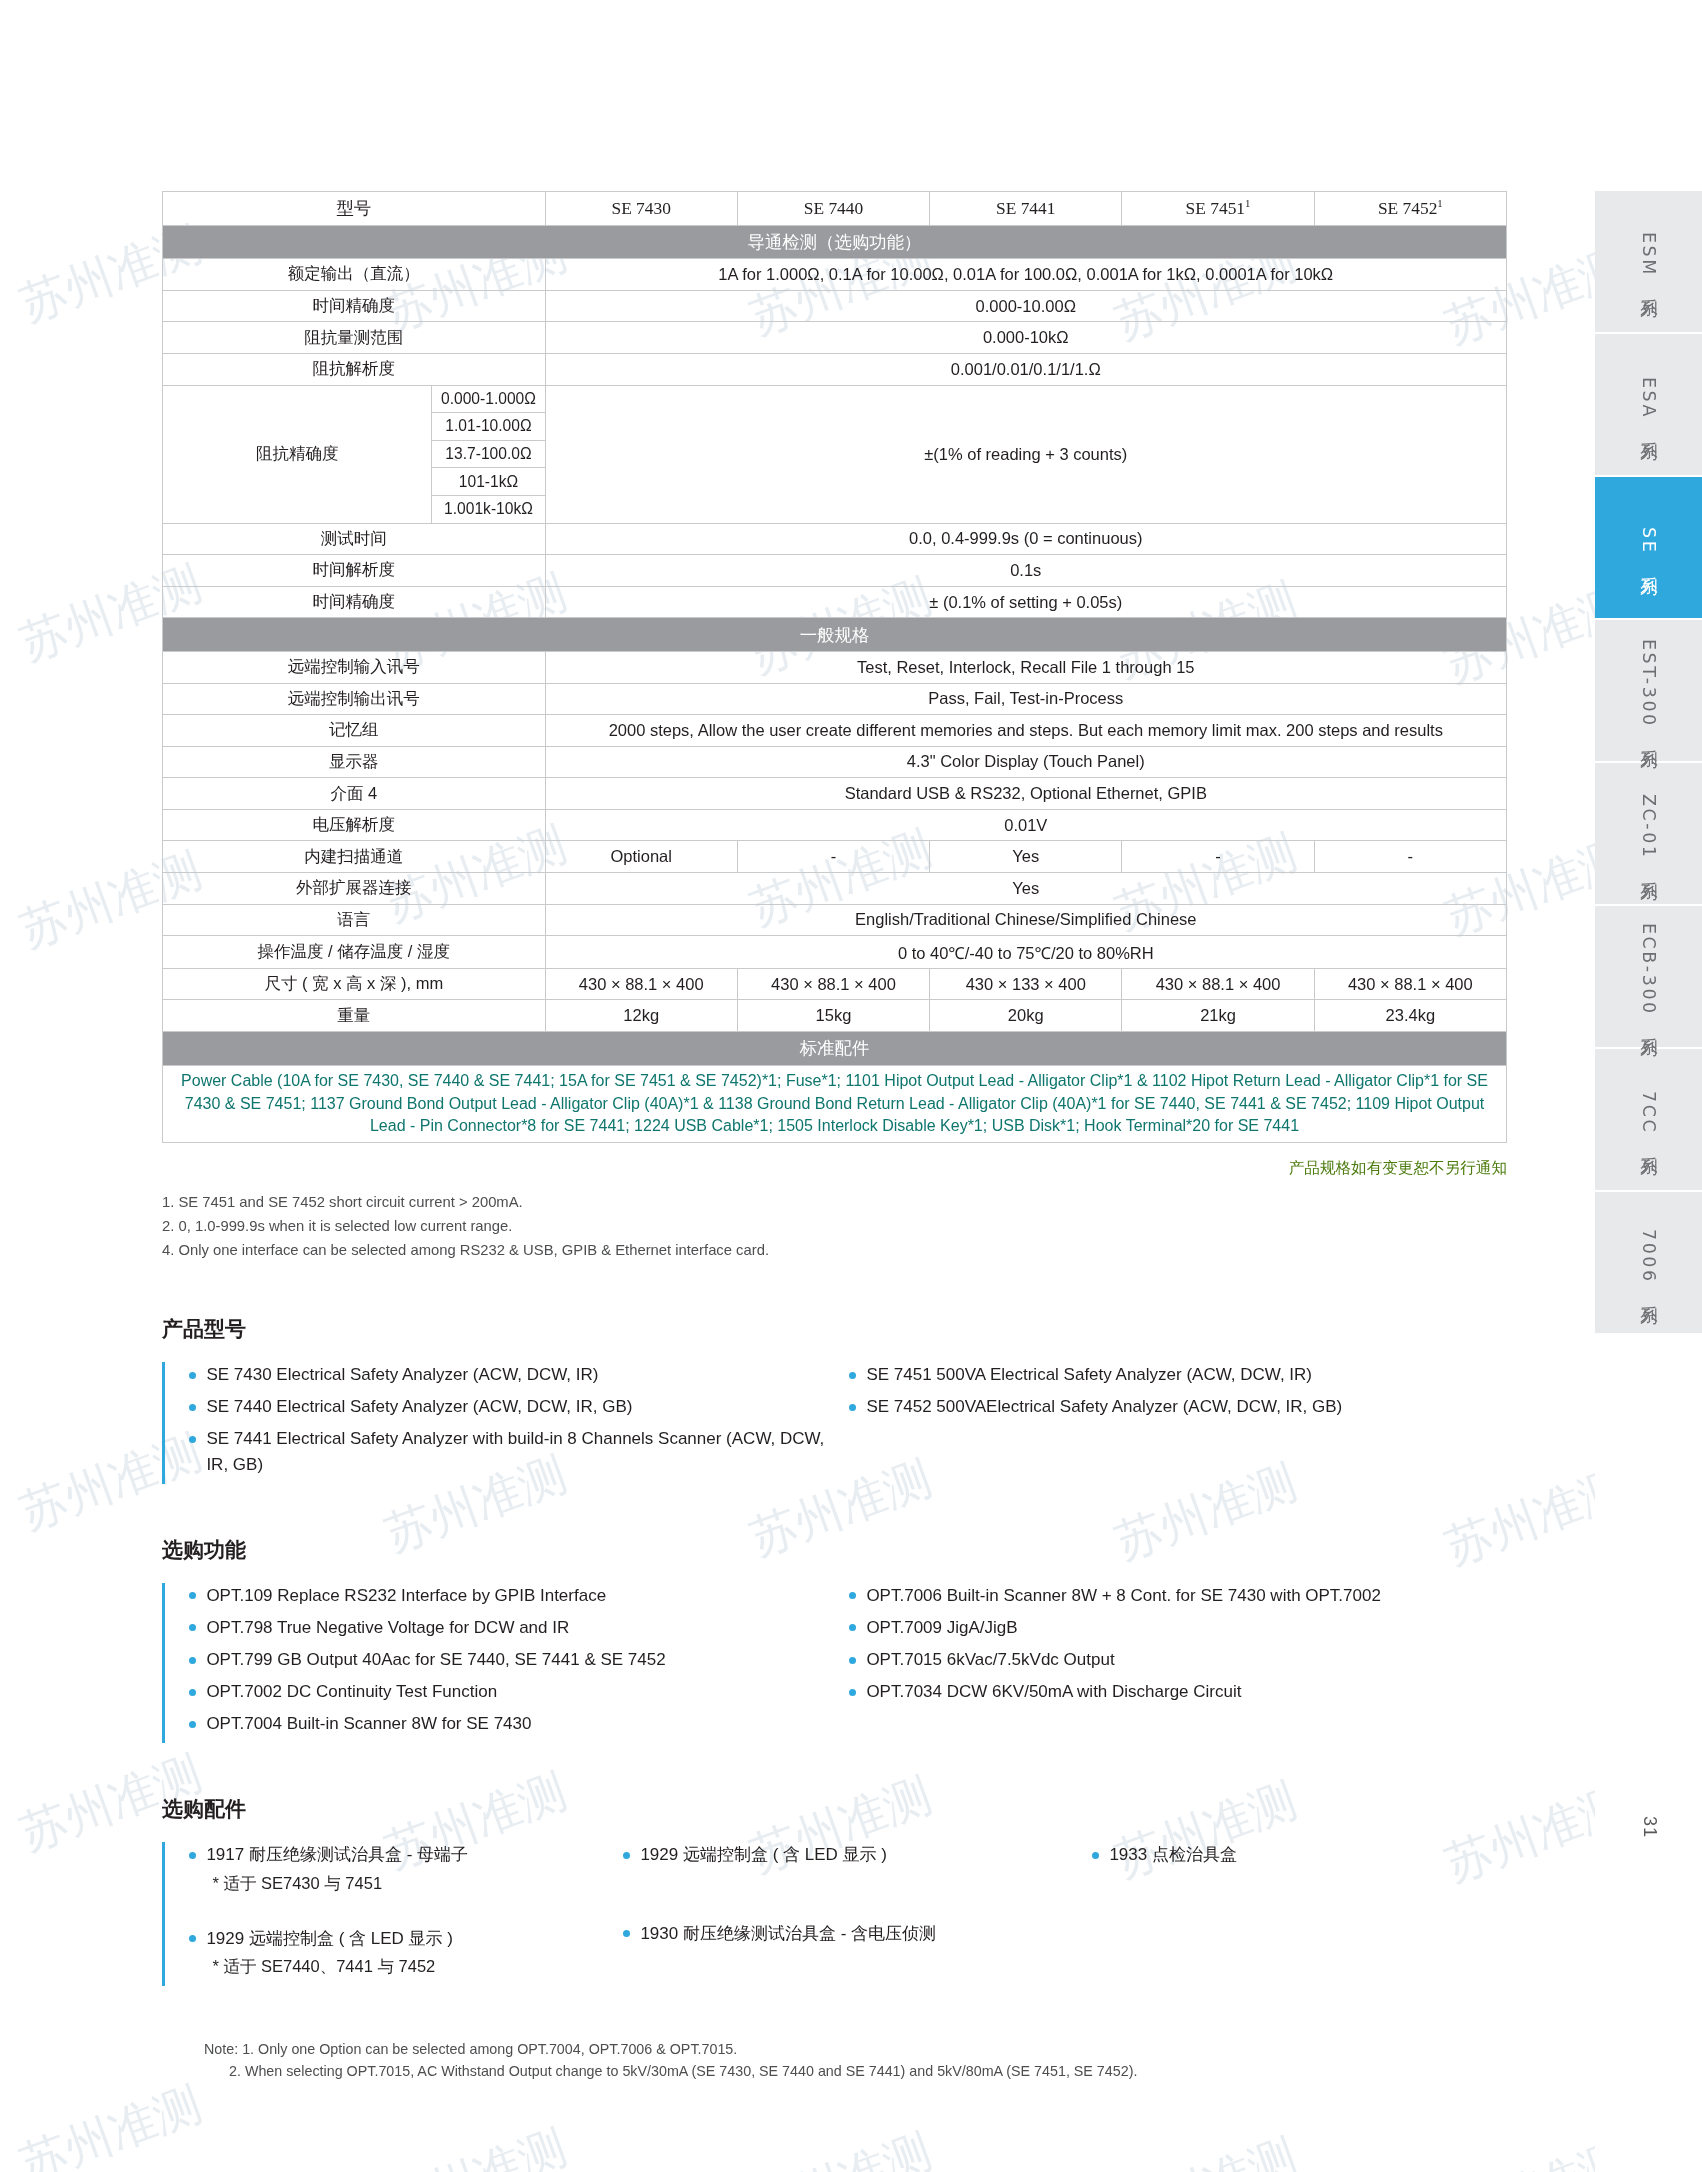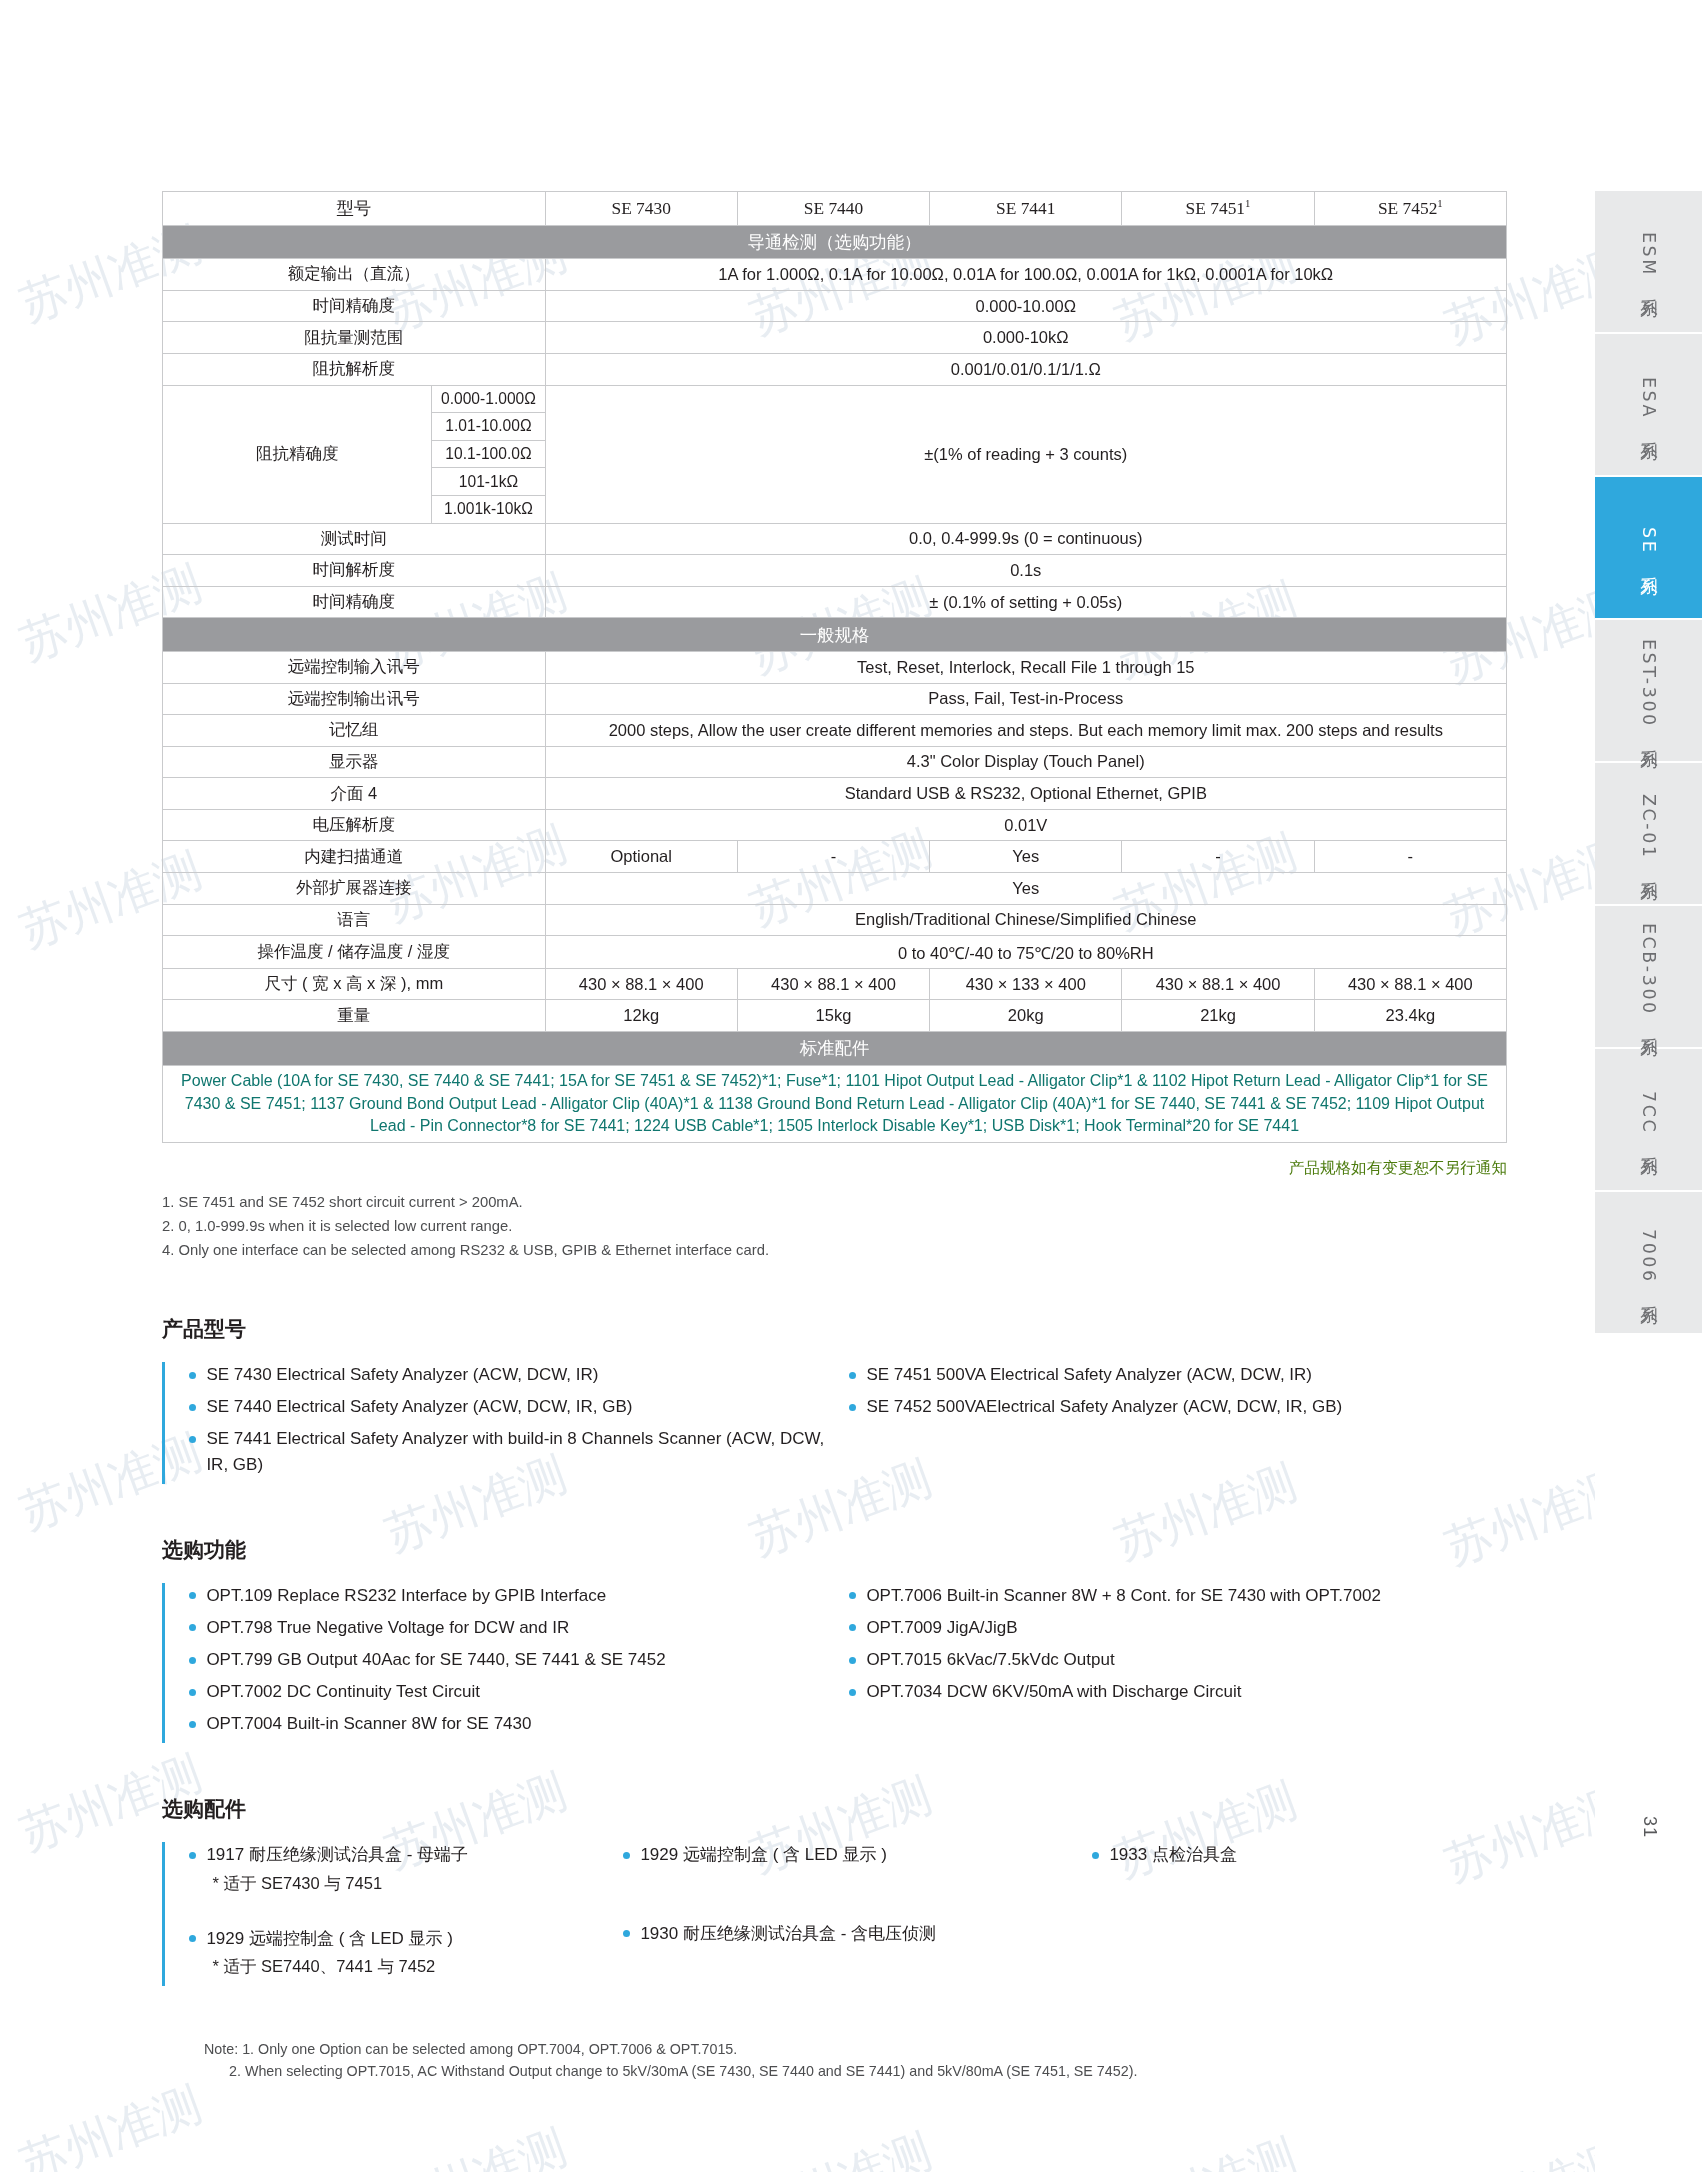--- a/index.html
+++ b/index.html
@@ -294,21 +294,21 @@
 
         <tr>
           <td class="lbl-main" rowspan="5">阻抗精确度</td>
           <td class="lbl-sub">0.000-1.000Ω</td>
           <td colspan="5" rowspan="5">±(1% of reading + 3 counts)</td>
         </tr>
         <tr>
           <td class="lbl-sub">1.01-10.00Ω</td>
         </tr>
         <tr>
-          <td class="lbl-sub">10.1-100.0Ω</td>
+          <td class="lbl-sub">13.7-100.0Ω</td>
         </tr>
         <tr>
           <td class="lbl-sub">101-1kΩ</td>
         </tr>
         <tr>
           <td class="lbl-sub">1.001k-10kΩ</td>
         </tr>
 
         <tr>
           <td colspan="2">测试时间</td>
@@ -426,21 +426,21 @@
       </div>
     </div>
 
     <div class="h2">选购功能</div>
     <div class="block">
       <div class="colhalf">
         <ul class="bl">
           <li>OPT.109 Replace RS232 Interface by GPIB Interface</li>
           <li>OPT.798 True Negative Voltage for DCW and IR</li>
           <li>OPT.799 GB Output 40Aac for SE 7440, SE 7441 &amp; SE 7452</li>
-          <li>OPT.7002 DC Continuity Test Circuit</li>
+          <li>OPT.7002 DC Continuity Test Function</li>
           <li>OPT.7004 Built-in Scanner 8W for SE 7430</li>
         </ul>
       </div>
       <div class="colhalf">
         <ul class="bl">
           <li>OPT.7006 Built-in Scanner 8W + 8 Cont. for SE 7430 with OPT.7002</li>
           <li>OPT.7009 JigA/JigB</li>
           <li>OPT.7015 6kVac/7.5kVdc Output</li>
           <li>OPT.7034 DCW 6KV/50mA with Discharge Circuit</li>
         </ul>

